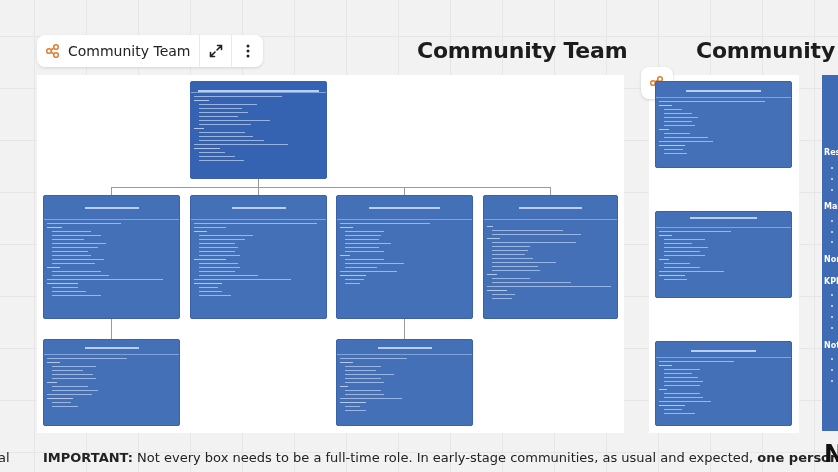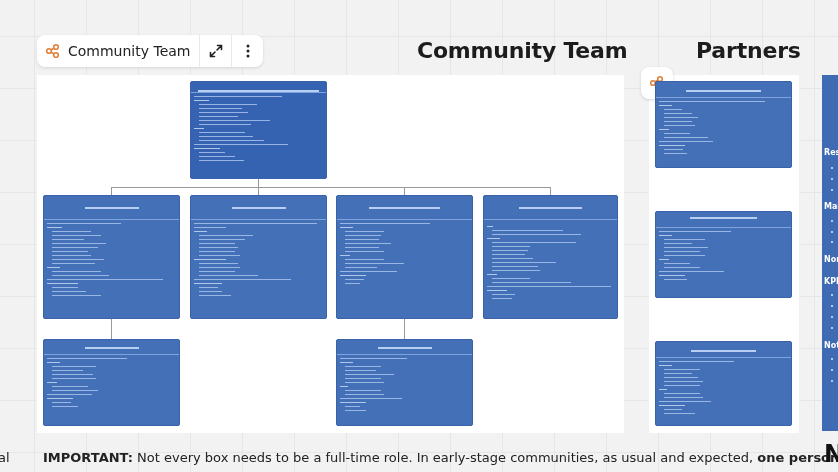--- a/index.html
+++ b/index.html
@@ -115,21 +115,21 @@
       <g fill="#222">
           <circle cx="8" cy="3" r="1.5"></circle>
           <circle cx="8" cy="8" r="1.5"></circle>
           <circle cx="8" cy="13" r="1.5"></circle>
         </g>
     </svg>
   </div>
 </div>
 
 <div class="big-title" style="left:417px; top:38px;">Community Team</div>
-<div class="big-title" style="left:696px; top:38px;">Partners</div>
+<div class="big-title" style="left:696px; top:38px;">Community</div>
 
 <div class="frame frame-main"></div>
 
 <div class="connector" style="left:258px; top:179px; width:1px; height:8px;"></div>
 <div class="connector" style="left:111px; top:187px; width:440px; height:1px;"></div>
 <div class="connector" style="left:111px; top:187px; width:1px; height:9px;"></div>
 <div class="connector" style="left:258px; top:187px; width:1px; height:9px;"></div>
 <div class="connector" style="left:404px; top:187px; width:1px; height:9px;"></div>
 <div class="connector" style="left:550px; top:187px; width:1px; height:9px;"></div>
 <div class="connector" style="left:111px; top:319px; width:1px; height:20px;"></div>

